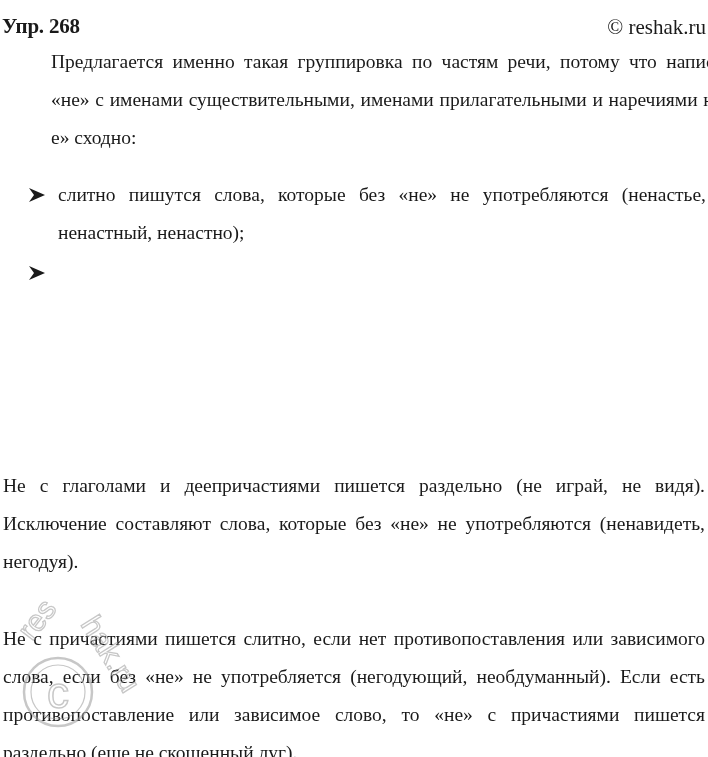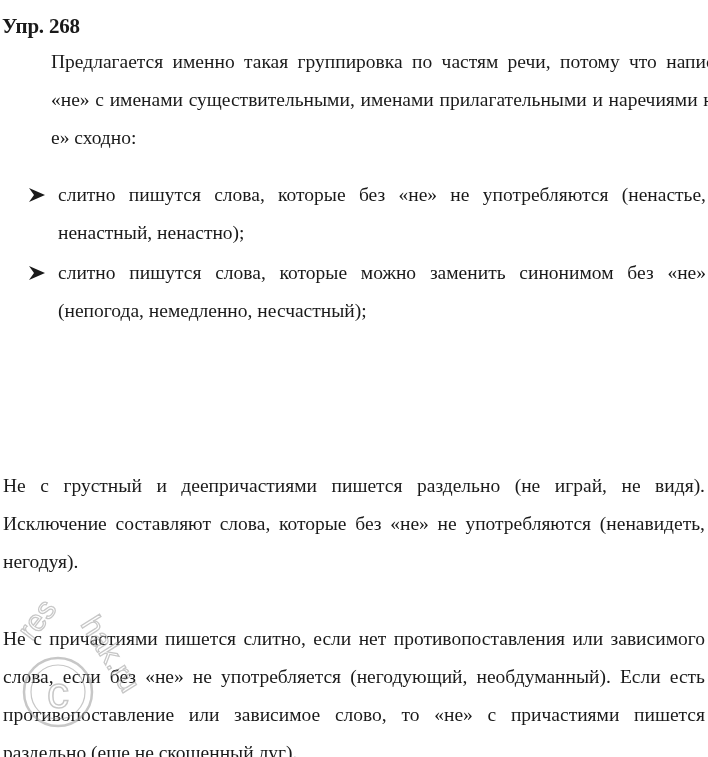--- a/index.html
+++ b/index.html
@@ -80,44 +80,44 @@
       height: 150px;
       pointer-events: none;
       opacity: 0.55;
     }
   </style>
 </head>
 <body>
 
 <div class="header">
   <div class="title">Упр. 268</div>
+  <div class="copyright">© reshak.ru</div>
 </div>
 
 <p class="para last-left" style="top:43px;">Предлагается именно такая группировка по частям речи, потому что написание «не» с именами существительными, именами прилагательными и наречиями на «о; е» сходно:</p>
 
 <ul class="bullets">
   <li class="bullet">
     <span class="bullet-mark">
       <svg width="18" height="16" viewBox="0 0 18 16">
           <path d="M1 1 L17 8 L1 15 L6 8 Z" fill="#1a1a1a"></path>
         </svg>
     </span>
     <span>слитно пишутся слова, которые без «не» не употребляются (ненастье, ненастный, ненастно);</span>
   </li>
   <li class="bullet">
     <span class="bullet-mark">
       <svg width="18" height="16" viewBox="0 0 18 16">
           <path d="M1 1 L17 8 L1 15 L6 8 Z" fill="#1a1a1a"></path>
         </svg>
     </span>
-    <span>слитно пишутся слова, которые можно заменить синонимом без «не» (непогода, немедленно, несчастный);</span>
   </li>
 </ul>
 
-<p class="para" style="top:467px;">Не с грустный и деепричастиями пишется раздельно (не играй, не видя). Исключение составляют слова, которые без «не» не употребляются (ненавидеть, негодуя).</p>
+<p class="para" style="top:467px;">Не с глаголами и деепричастиями пишется раздельно (не играй, не видя). Исключение составляют слова, которые без «не» не употребляются (ненавидеть, негодуя).</p>
 
 <p class="para" style="top:601px;margin-top:19px;">Не с причастиями пишется слитно, если нет противопоставления или зависимого слова, если без «не» не употребляется (негодующий, необдуманный). Если есть противопоставление или зависимое слово, то «не» с причастиями пишется раздельно (еще не скошенный луг).</p>
 
 <div class="watermark">
   <svg width="170" height="150" viewBox="0 0 170 150">
     <circle cx="48" cy="92" r="34" fill="none" stroke="#9a9a9a" stroke-width="2.5"></circle>
     <circle cx="48" cy="92" r="27" fill="none" stroke="#9a9a9a" stroke-width="1.2"></circle>
     <text x="48" y="108" text-anchor="middle" font-family="Liberation Sans, sans-serif" font-size="44" fill="none" stroke="#9a9a9a" stroke-width="1.5">c</text>
     <text x="0" y="0" transform="translate(22,42) rotate(-52) translate(0,0)" font-family="Liberation Sans, sans-serif" font-size="30" fill="none" stroke="#9a9a9a" stroke-width="1.3">res</text>
     <text x="0" y="0" transform="translate(70,24) rotate(58)" font-family="Liberation Sans, sans-serif" font-size="30" fill="none" stroke="#9a9a9a" stroke-width="1.3">hak.ru</text>

